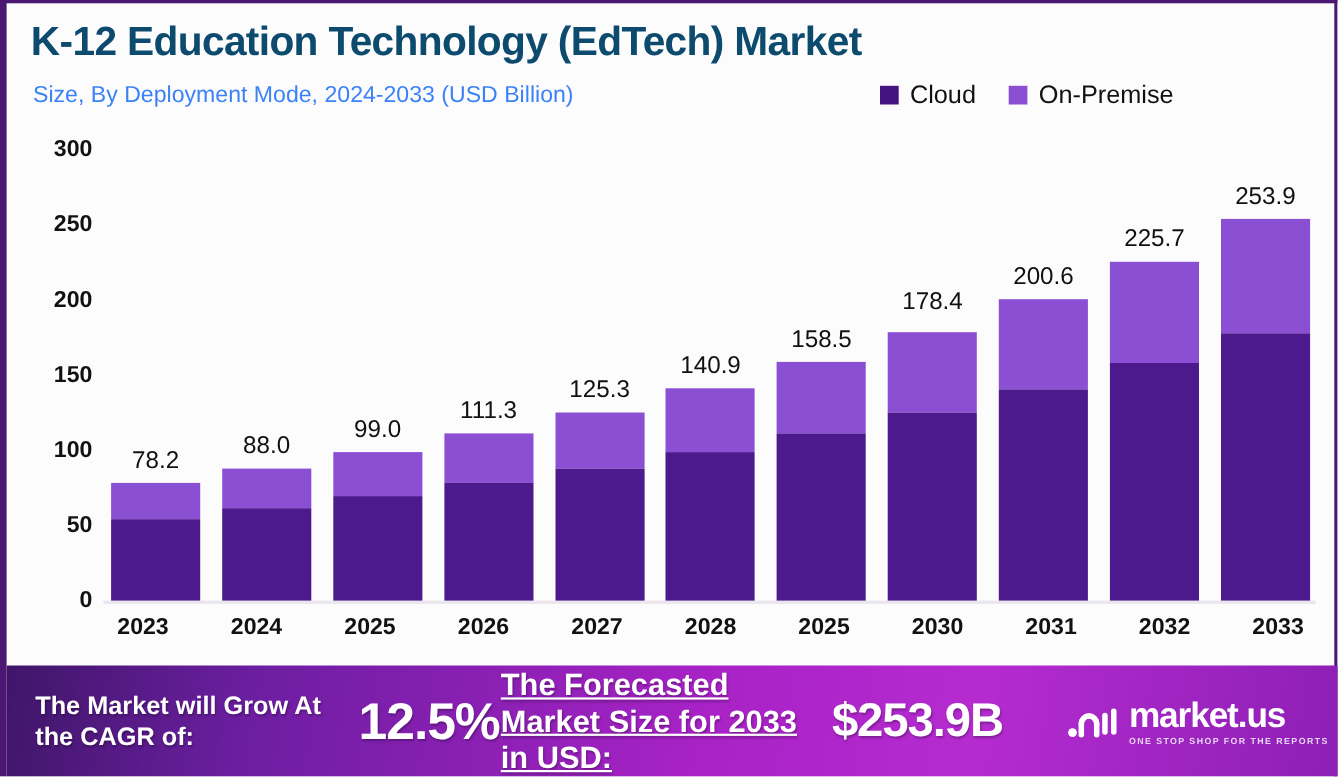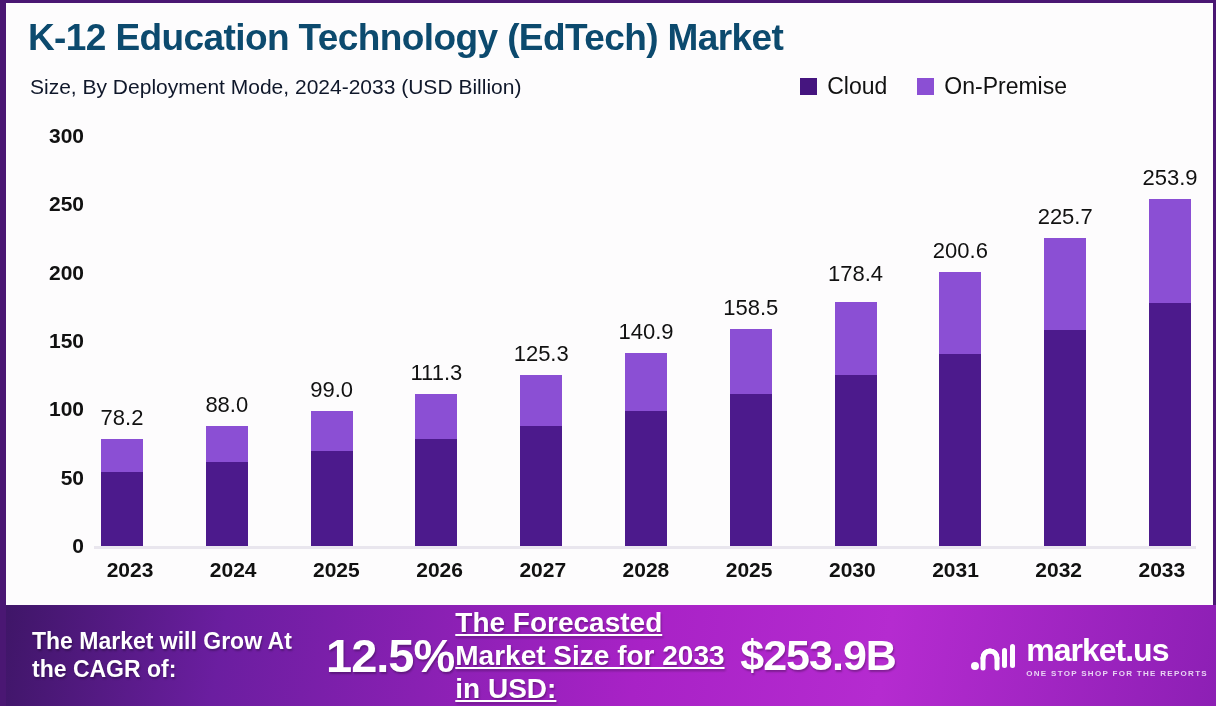--- a/index.html
+++ b/index.html
@@ -22,21 +22,21 @@
   
   .header { position:absolute; left:0; top:0; width:100%; height:112px; }
   .title {
     position:absolute; left:22px; top:14px;
     font-size:37px; font-weight:bold; color:#0c4a6e;
     letter-spacing:-0.6px; white-space:nowrap;
     font-family:"Liberation Sans", sans-serif;
   }
   .subtitle {
     position:absolute; left:24px; top:72px;
-    font-size:21px; color:#0f172a; white-space:nowrap;
+    font-size:21px; color:#3b82f6; white-space:nowrap;
   }
   .legend {
     position:absolute; right:146px; top:70px;
     display:flex; gap:30px;
   }
   .legend-item { display:flex; align-items:center; gap:10px; }
   .legend-swatch { width:17px; height:17px; display:block; }
   .legend-swatch.cloud { background:#45157f; }
   .legend-swatch.onprem { background:#8b4fd4; }
   .legend-label { font-size:23px; color:#111111; white-space:nowrap; }
@@ -51,21 +51,21 @@
   }
   .baseline {
     position:absolute; left:88px; top:431px; width:1102px; height:3px;
     background:#e9e6ee;
   }
   .bars {
     position:absolute; left:95px; top:0; width:1090px; height:431px;
     display:flex; align-items:flex-end; justify-content:space-between;
   }
   .bar-group {
-    position:relative; width:42px; height:100%;
+    position:relative; width:81px; height:100%;
     display:flex; flex-direction:column; justify-content:flex-end;
   }
   .bar-value {
     position:absolute; left:50%; transform:translateX(-50%);
     font-size:22px; color:#111111; white-space:nowrap;
   }
   .seg { width:100%; display:block; }
   .seg.onprem { background:#8b4fd4; }
   .seg.cloud  { background:#4c1a8c; }
   .xaxis {
@@ -83,21 +83,21 @@
     background:linear-gradient(100deg,#3f1668 0%, #6b1ea0 18%, #a822c6 52%, #b52bd0 72%, #8c1fb4 100%);
     display:flex; align-items:center; overflow:hidden;
   }
   .banner-txt {
     color:#ffffff; font-weight:bold; line-height:1.18;
     text-shadow:1px 2px 2px rgba(0,0,0,.28);
   }
   .b-cagr-label { margin-left:26px; font-size:23px; width:290px; }
   .b-cagr-value { font-size:47px; margin-left:4px; letter-spacing:-1px; }
   .b-fc-label { font-size:28px; width:285px; margin-left:1px;text-decoration:underline; }
-  .b-fc-value { font-size:43px; margin-left:0; letter-spacing:-1px; }
+  .b-fc-value { font-size:43px; margin-left:16px; letter-spacing:-1px; }
   .logo {
     position:absolute; right:14px; top:50%; transform:translateY(-50%);
     display:flex; align-items:center; gap:9px;
   }
   .logo-mark { width:48px; height:40px; }
   .logo-text { display:flex; flex-direction:column; }
   .logo-name {
     font-size:32px; font-weight:bold; color:#ffffff;
     letter-spacing:-1px; line-height:1;
   }

